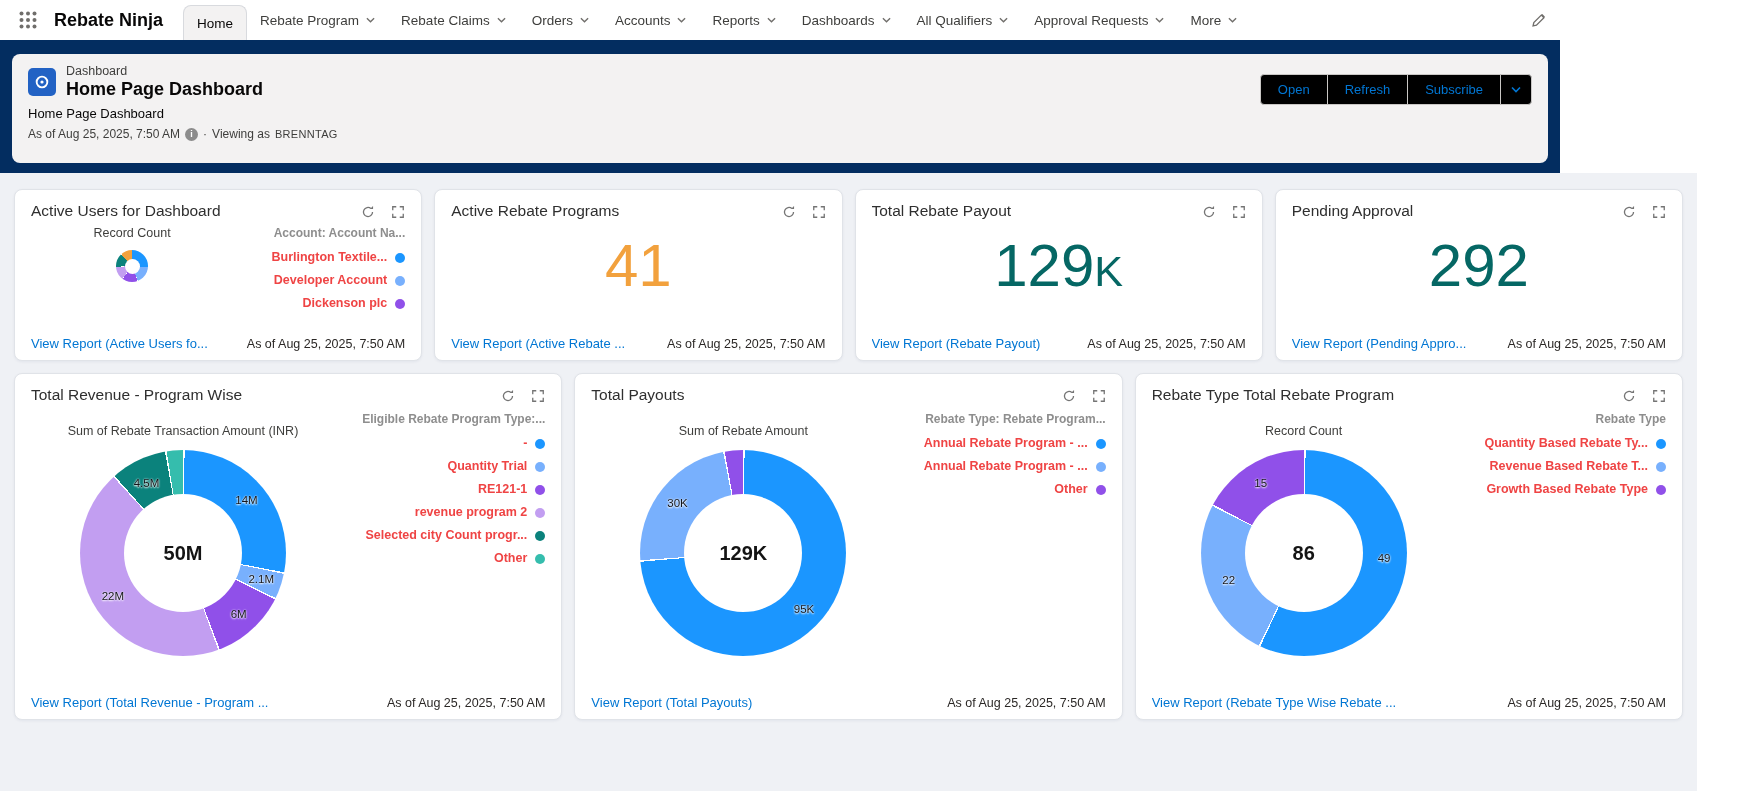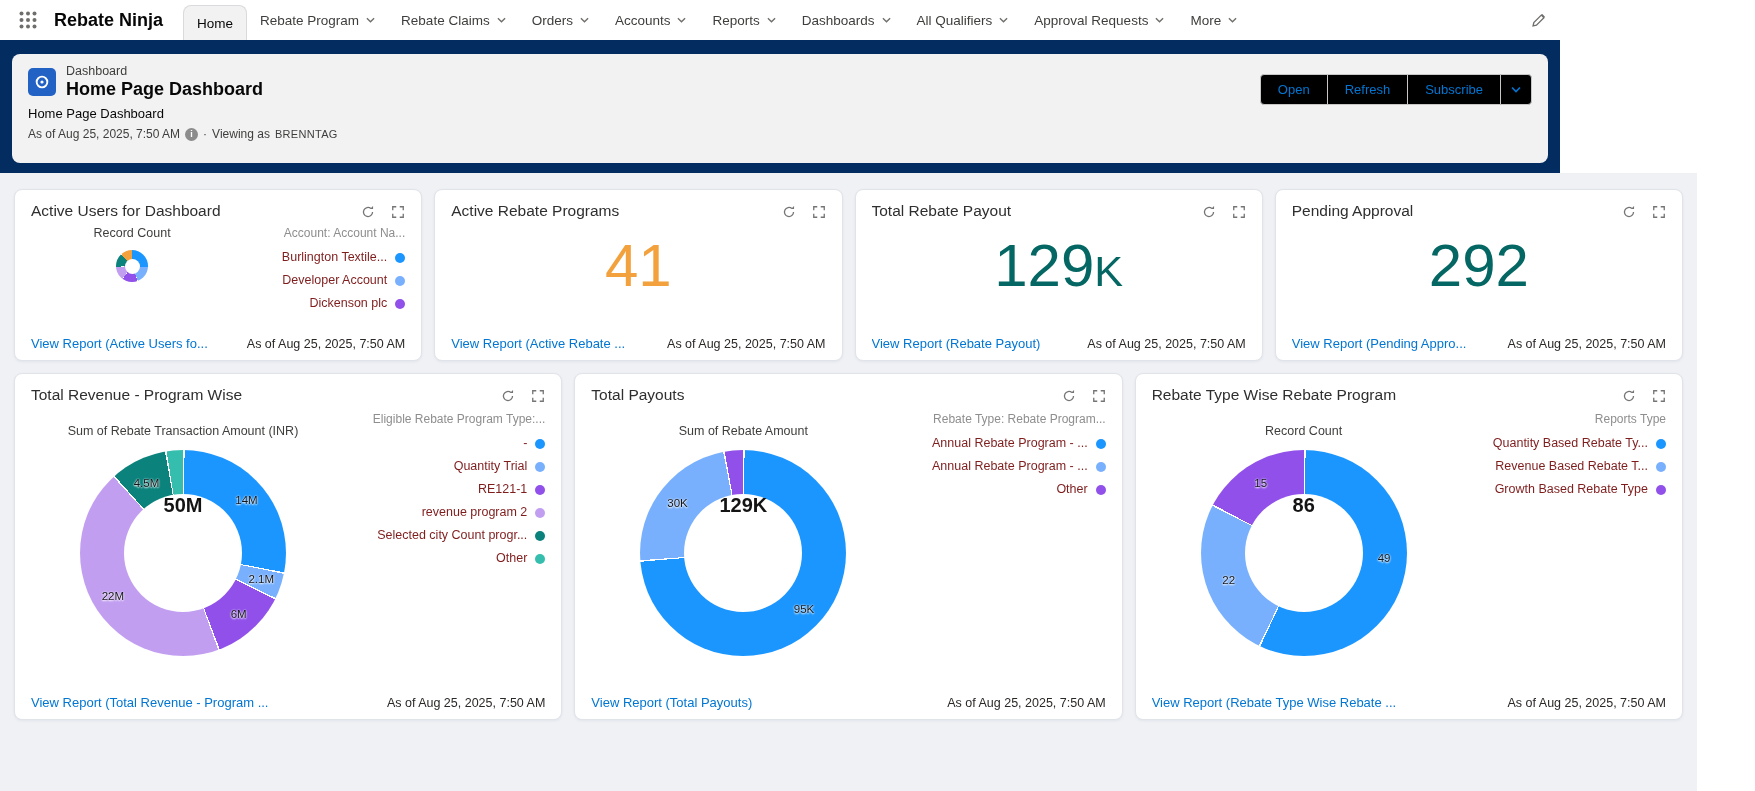--- a/index.html
+++ b/index.html
@@ -51,34 +51,34 @@
 
   
   .metric { text-align:center; font-size:60px; line-height:1; margin-top:16px; font-weight:normal; }
   .metric .suffix { font-size:0.72em; }
 
   
   .au-body { display:flex; margin-top:6px; height:86px; overflow:hidden; }
   .au-left { width:54%; text-align:center; }
   .axis-label { font-size:12.5px; color:#3e3e3c; }
   .au-left .donut { margin:10px auto 0; }
-  .legend { flex:1; text-align:right; min-width:0; }
+  .legend { flex:1; text-align:right; min-width:0;font-weight:bold; }
   .legend-title { font-size:12px; color:#8e8e8e; margin-bottom:6px; white-space:nowrap; overflow:hidden; text-overflow:ellipsis; }
-  .legend-item { font-size:12.5px; color:#7f1d1d; line-height:23px; white-space:nowrap; cursor:pointer; }
+  .legend-item { font-size:12.5px; color:#ef4444; line-height:23px; white-space:nowrap; cursor:pointer; }
   .dot { display:inline-block; width:10px; height:10px; border-radius:50%; margin-left:8px; vertical-align:middle; }
 
   
   .chart-body { position:relative; height:264px; margin-top:2px; }
   .chart-col { position:absolute; left:4px; top:18px; width:296px; text-align:center; }
   .chart-col .axis-label { margin-bottom:12px; }
   .chart-body .legend { position:absolute; right:0; top:6px; max-width:225px; }
   .donut { width:var(--size); height:var(--size); border-radius:50%; position:relative; margin:0 auto; }
   .donut.big { --size:206px; --hole:118px; }
   .donut.mini { --size:32px; --hole:15px; }
-  .hole { position:absolute; inset:0; margin:auto; width:var(--hole); height:var(--hole); background:#fff; border-radius:50%; display:flex; justify-content:center; z-index:1; }
+  .hole { position:absolute; inset:0; margin:auto; width:var(--hole); height:var(--hole); background:#fff; border-radius:50%; display:flex; align-items:center; justify-content:center; z-index:1; }
   .center-label { font-size:20px; font-weight:bold; color:#141414; }
   .slice-label { position:absolute; transform:translate(-50%,-50%); font-size:11.5px; color:#15161a; z-index:2; text-shadow:0 0 2px #fff, 0 1px 2px #fff; }
 </style>
 </head>
 <body>
 
 <div class="app">
 
   <header class="topnav">
     <button class="waffle">
@@ -379,21 +379,21 @@
           </div>
         </div>
         <div class="card-foot">
           <a href="#" class="view-link">View Report (Total Payouts)</a>
           <span class="asof">As of Aug 25, 2025, 7:50 AM</span>
         </div>
       </article>
 
       <article class="card">
         <div class="card-head">
-          <h2 class="card-title">Rebate Type Wise Rebate Program</h2>
+          <h2 class="card-title">Rebate Type Total Rebate Program</h2>
           <div class="card-icons">
             <span><svg width="14" height="14" viewBox="0 0 16 16">
                   <path d="M13.2 8a5.2 5.2 0 1 1-1.9-4" fill="none" stroke="#747474" stroke-width="1.5"></path>
                   <path d="M13.8 1v3.6h-3.6z" fill="#747474"></path>
                 </svg></span>
             <span><svg width="14" height="14" viewBox="0 0 16 16">
                   <path d="M6 2H2v4M10 2h4v4M14 10v4h-4M2 10v4h4" fill="none" stroke="#747474" stroke-width="1.5"></path>
                 </svg></span>
           </div>
         </div>
@@ -403,21 +403,21 @@
             <div class="donut big" style="background: conic-gradient(rgb(255, 255, 255) 0deg, rgb(255, 255, 255) 0.9deg, rgb(27, 150, 255) 0.9deg, rgb(27, 150, 255) 205.116deg, rgb(255, 255, 255) 205.116deg, rgb(255, 255, 255) 206.016deg, rgb(120, 176, 253) 206.016deg, rgb(120, 176, 253) 297.209deg, rgb(255, 255, 255) 297.209deg, rgb(255, 255, 255) 298.109deg, rgb(144, 80, 233) 298.109deg, rgb(144, 80, 233) 360deg);">
               <div class="hole">
                   <span class="center-label">86</span>
                 </div>
             <span class="slice-label" style="left: 183.429px; top: 108px;">49</span>
                 <span class="slice-label" style="left: 25.0134px; top: 129.605px; padding-left: 6px;">22</span>
                 <span class="slice-label" style="left: 60.0745px; top: 32.6639px;">15</span>
               </div>
           </div>
           <div class="legend">
-            <div class="legend-title">Reports Type</div>
+            <div class="legend-title">Rebate Type</div>
             <div class="legend-item"><span>Quantity Based Rebate Ty...</span><i class="dot" style="background: rgb(27, 150, 255);"></i></div>
             <div class="legend-item"><span>Revenue Based Rebate T...</span><i class="dot" style="background: rgb(120, 176, 253);"></i></div>
             <div class="legend-item"><span>Growth Based Rebate Type</span><i class="dot" style="background: rgb(144, 80, 233);"></i></div>
           </div>
         </div>
         <div class="card-foot">
           <a href="#" class="view-link">View Report (Rebate Type Wise Rebate ...</a>
           <span class="asof">As of Aug 25, 2025, 7:50 AM</span>
         </div>
       </article>

